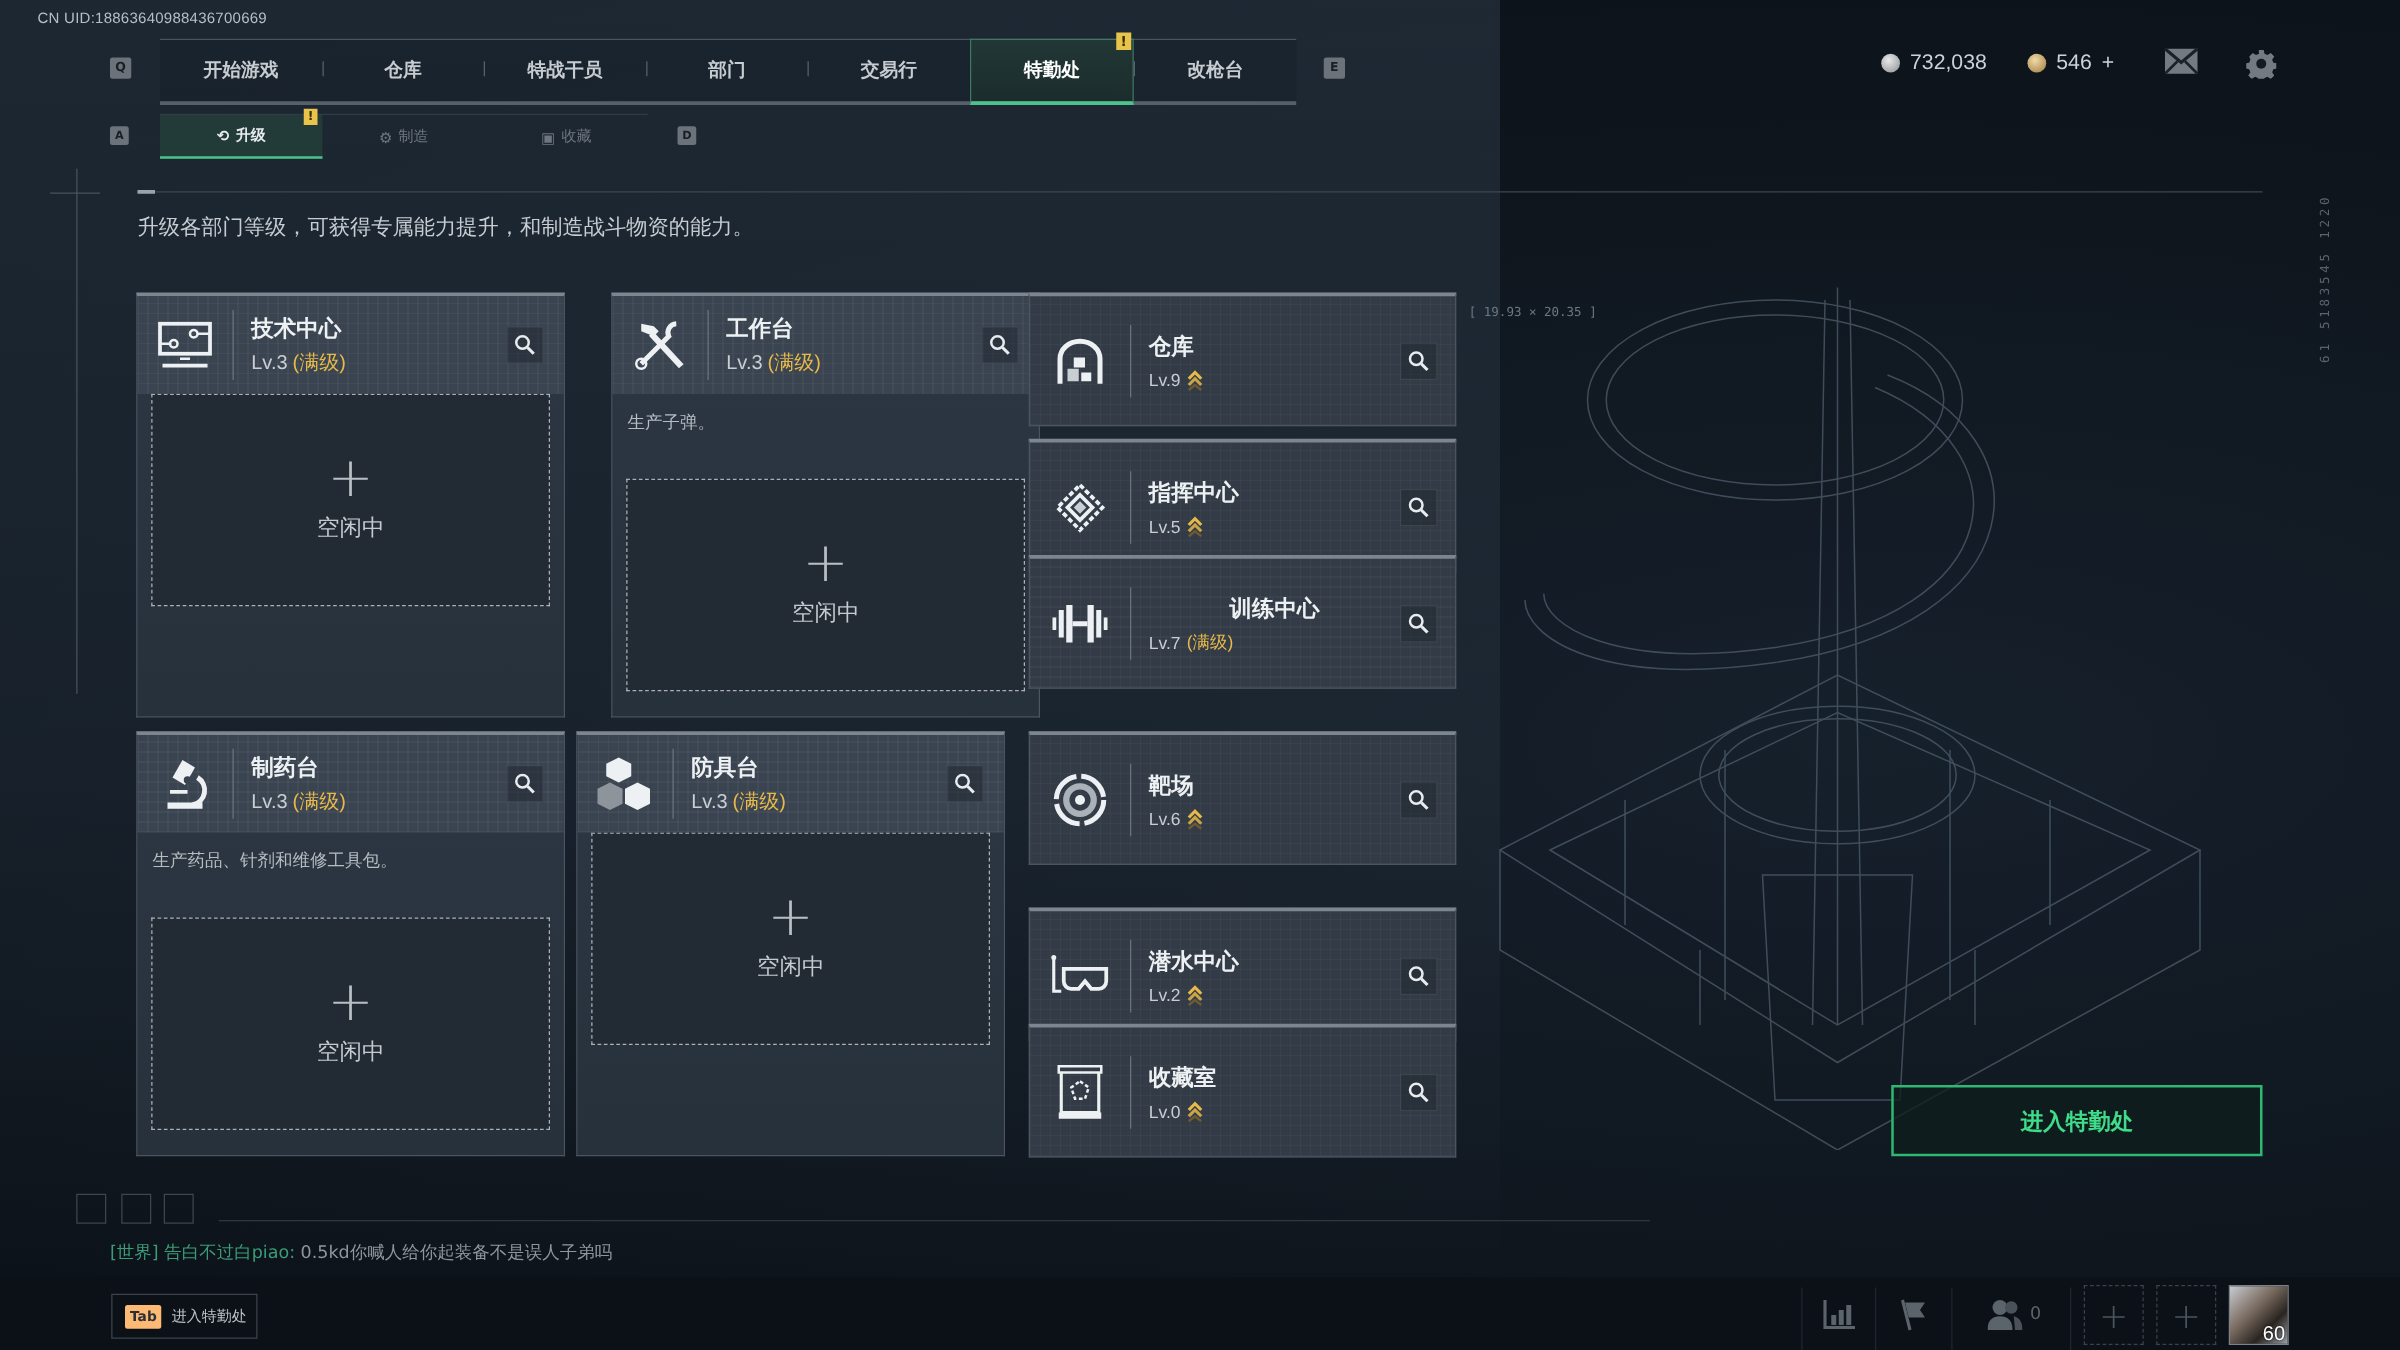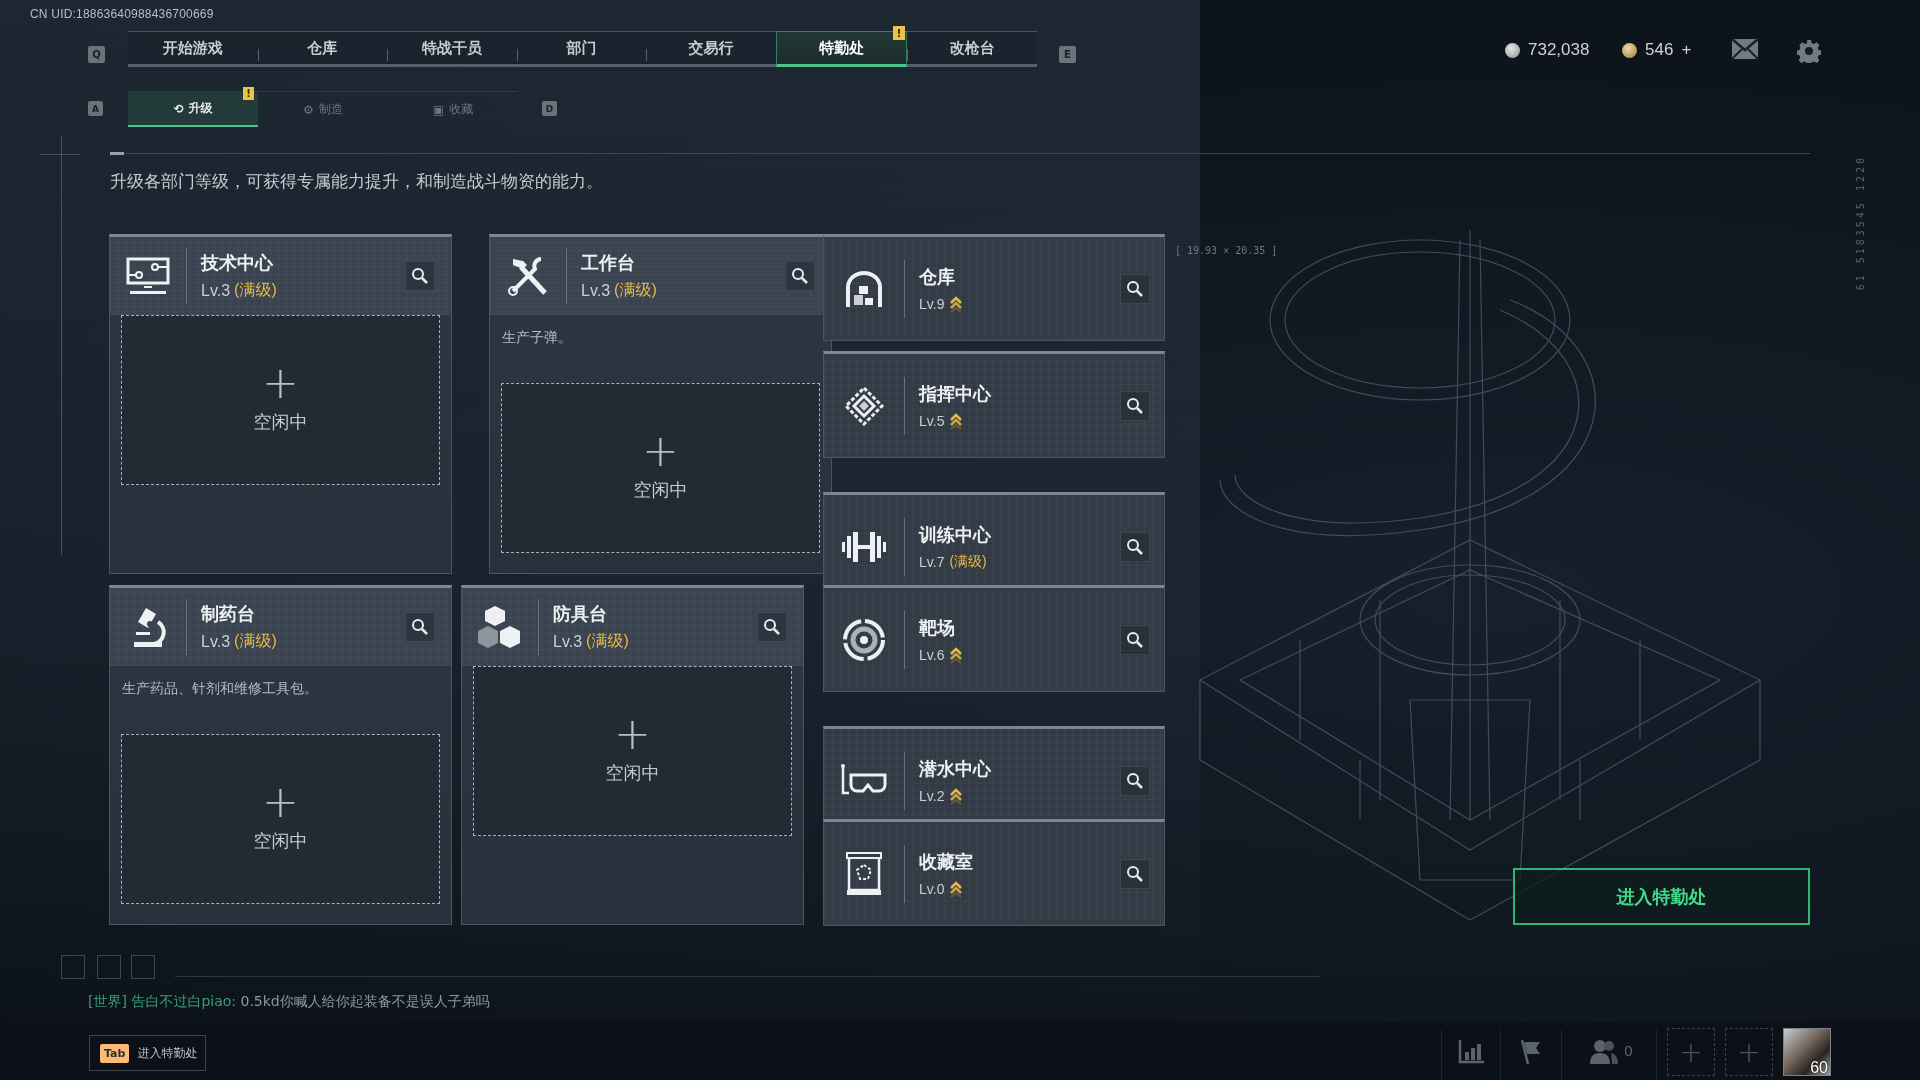--- a/index.html
+++ b/index.html
@@ -18,21 +18,21 @@
     pointer-events: none;
   }
   .uid { position: absolute; left: 30px; top: 7px; font-size: 12px; color: #b7bec5; letter-spacing: 0.2px; font-family: "Liberation Sans", sans-serif; }
 
   
   .keycap {
     position: absolute; width: 17px; height: 17px; background: #6b727a; color: #1a1f25;
     font-size: 10px; font-weight: bold; display: flex; align-items: center; justify-content: center; border-radius: 2px;
   }
   .topnav {
-    position: absolute; left: 128px; top: 31px; width: 909px; height: 36px;
+    position: absolute; left: 128px; top: 31px; width: 909px; height: 53px;
     border-top: 1px solid #4a545e; border-bottom: 3px solid #56606a;
     display: flex; background: rgba(20,28,36,0.35);
   }
   .topnav .tab {
     flex: 1; display: flex; align-items: center; justify-content: center;
     font-size: 15px; font-weight: bold; color: #c7ccd1; position: relative; cursor: pointer;
   }
   .topnav .tab + .tab::before {
     content: ""; position: absolute; left: 0; top: 17px; height: 12px; width: 1px; background: #58616a;
   }
@@ -399,21 +399,21 @@
     </div>
   </div>
   <div class="search">
       <svg width="18" height="18" viewBox="0 0 18 18">
         <circle cx="7" cy="7" r="5" fill="none" stroke="#e8ecef" stroke-width="2"></circle>
         <path d="M11 11l5 5" stroke="#e8ecef" stroke-width="2.5"></path>
       </svg>
     </div>
 </div>
 
-<div class="dcard" style="top:492px;">
+<div class="dcard" style="top:444px;text-align:center;">
   <div class="ico">
     <svg width="48" height="34" viewBox="0 0 48 34">
         <rect x="2" y="12" width="3" height="10" fill="#eef1f3"></rect>
         <rect x="7" y="6" width="4" height="22" fill="#eef1f3"></rect>
         <rect x="13" y="2" width="5" height="30" fill="#eef1f3"></rect>
         <rect x="18" y="15" width="12" height="4" fill="#eef1f3"></rect>
         <rect x="30" y="2" width="5" height="30" fill="#eef1f3"></rect>
         <rect x="37" y="6" width="4" height="22" fill="#eef1f3"></rect>
         <rect x="43" y="12" width="3" height="10" fill="#eef1f3"></rect>
       </svg>

